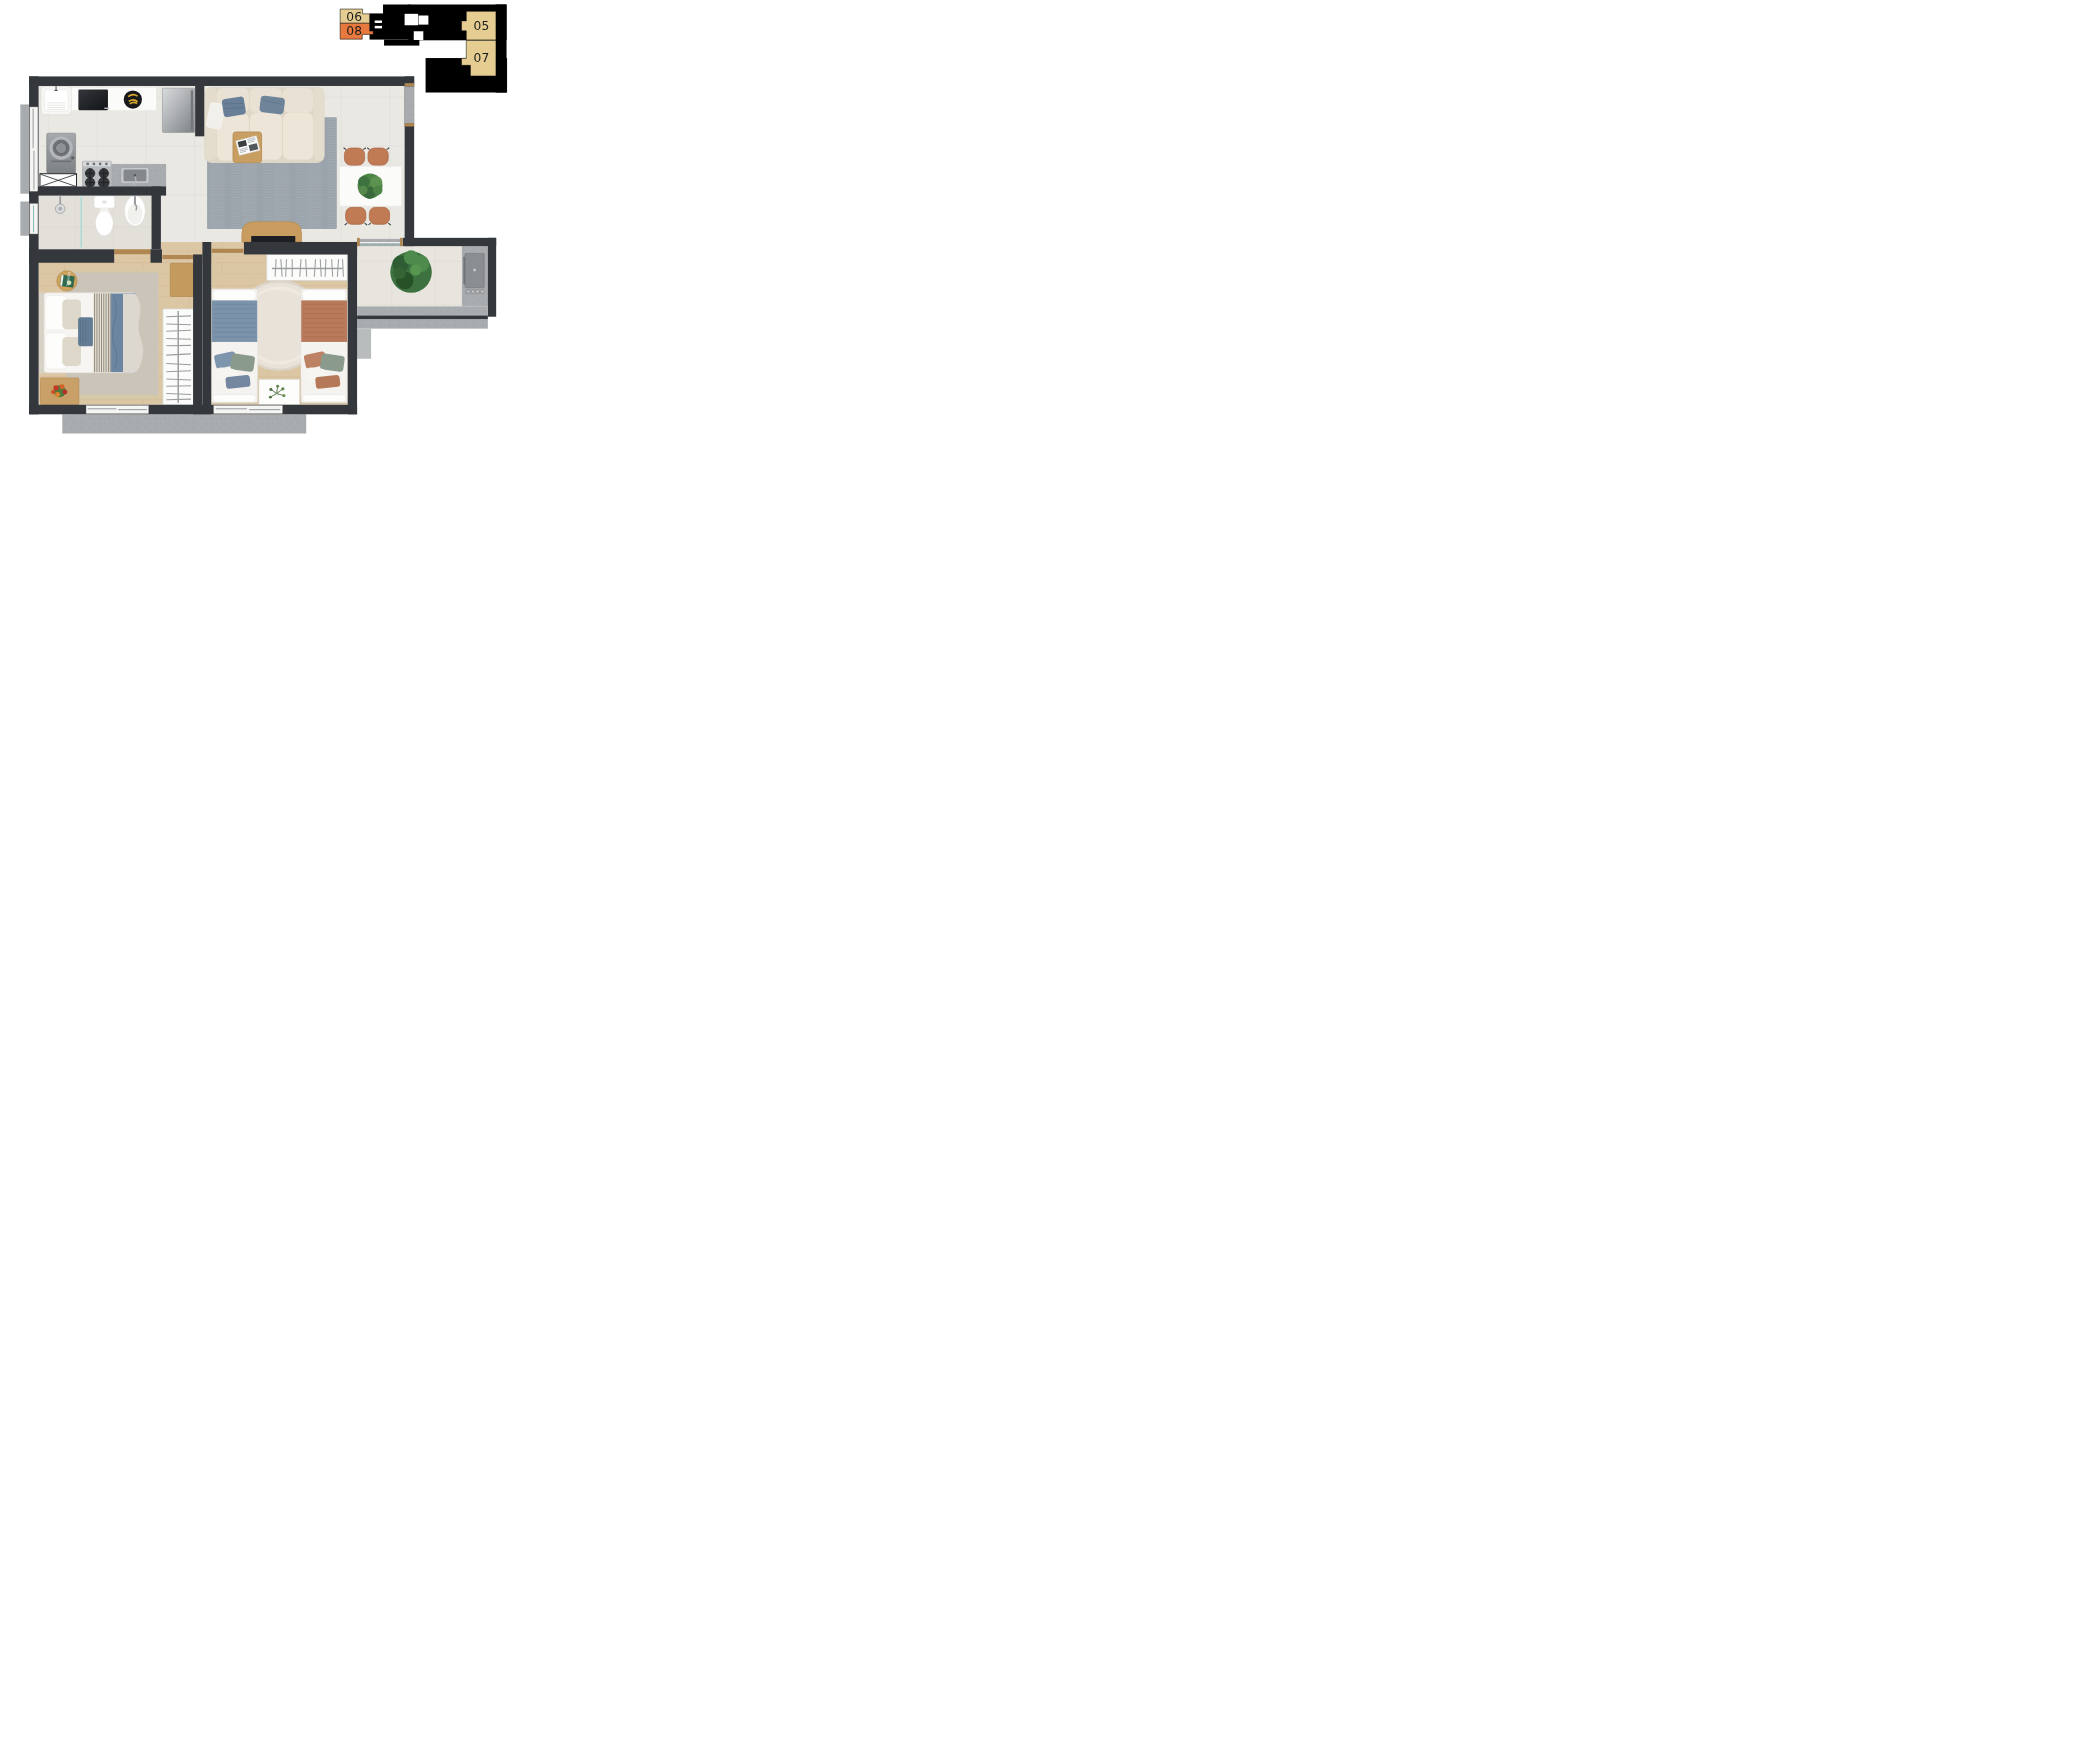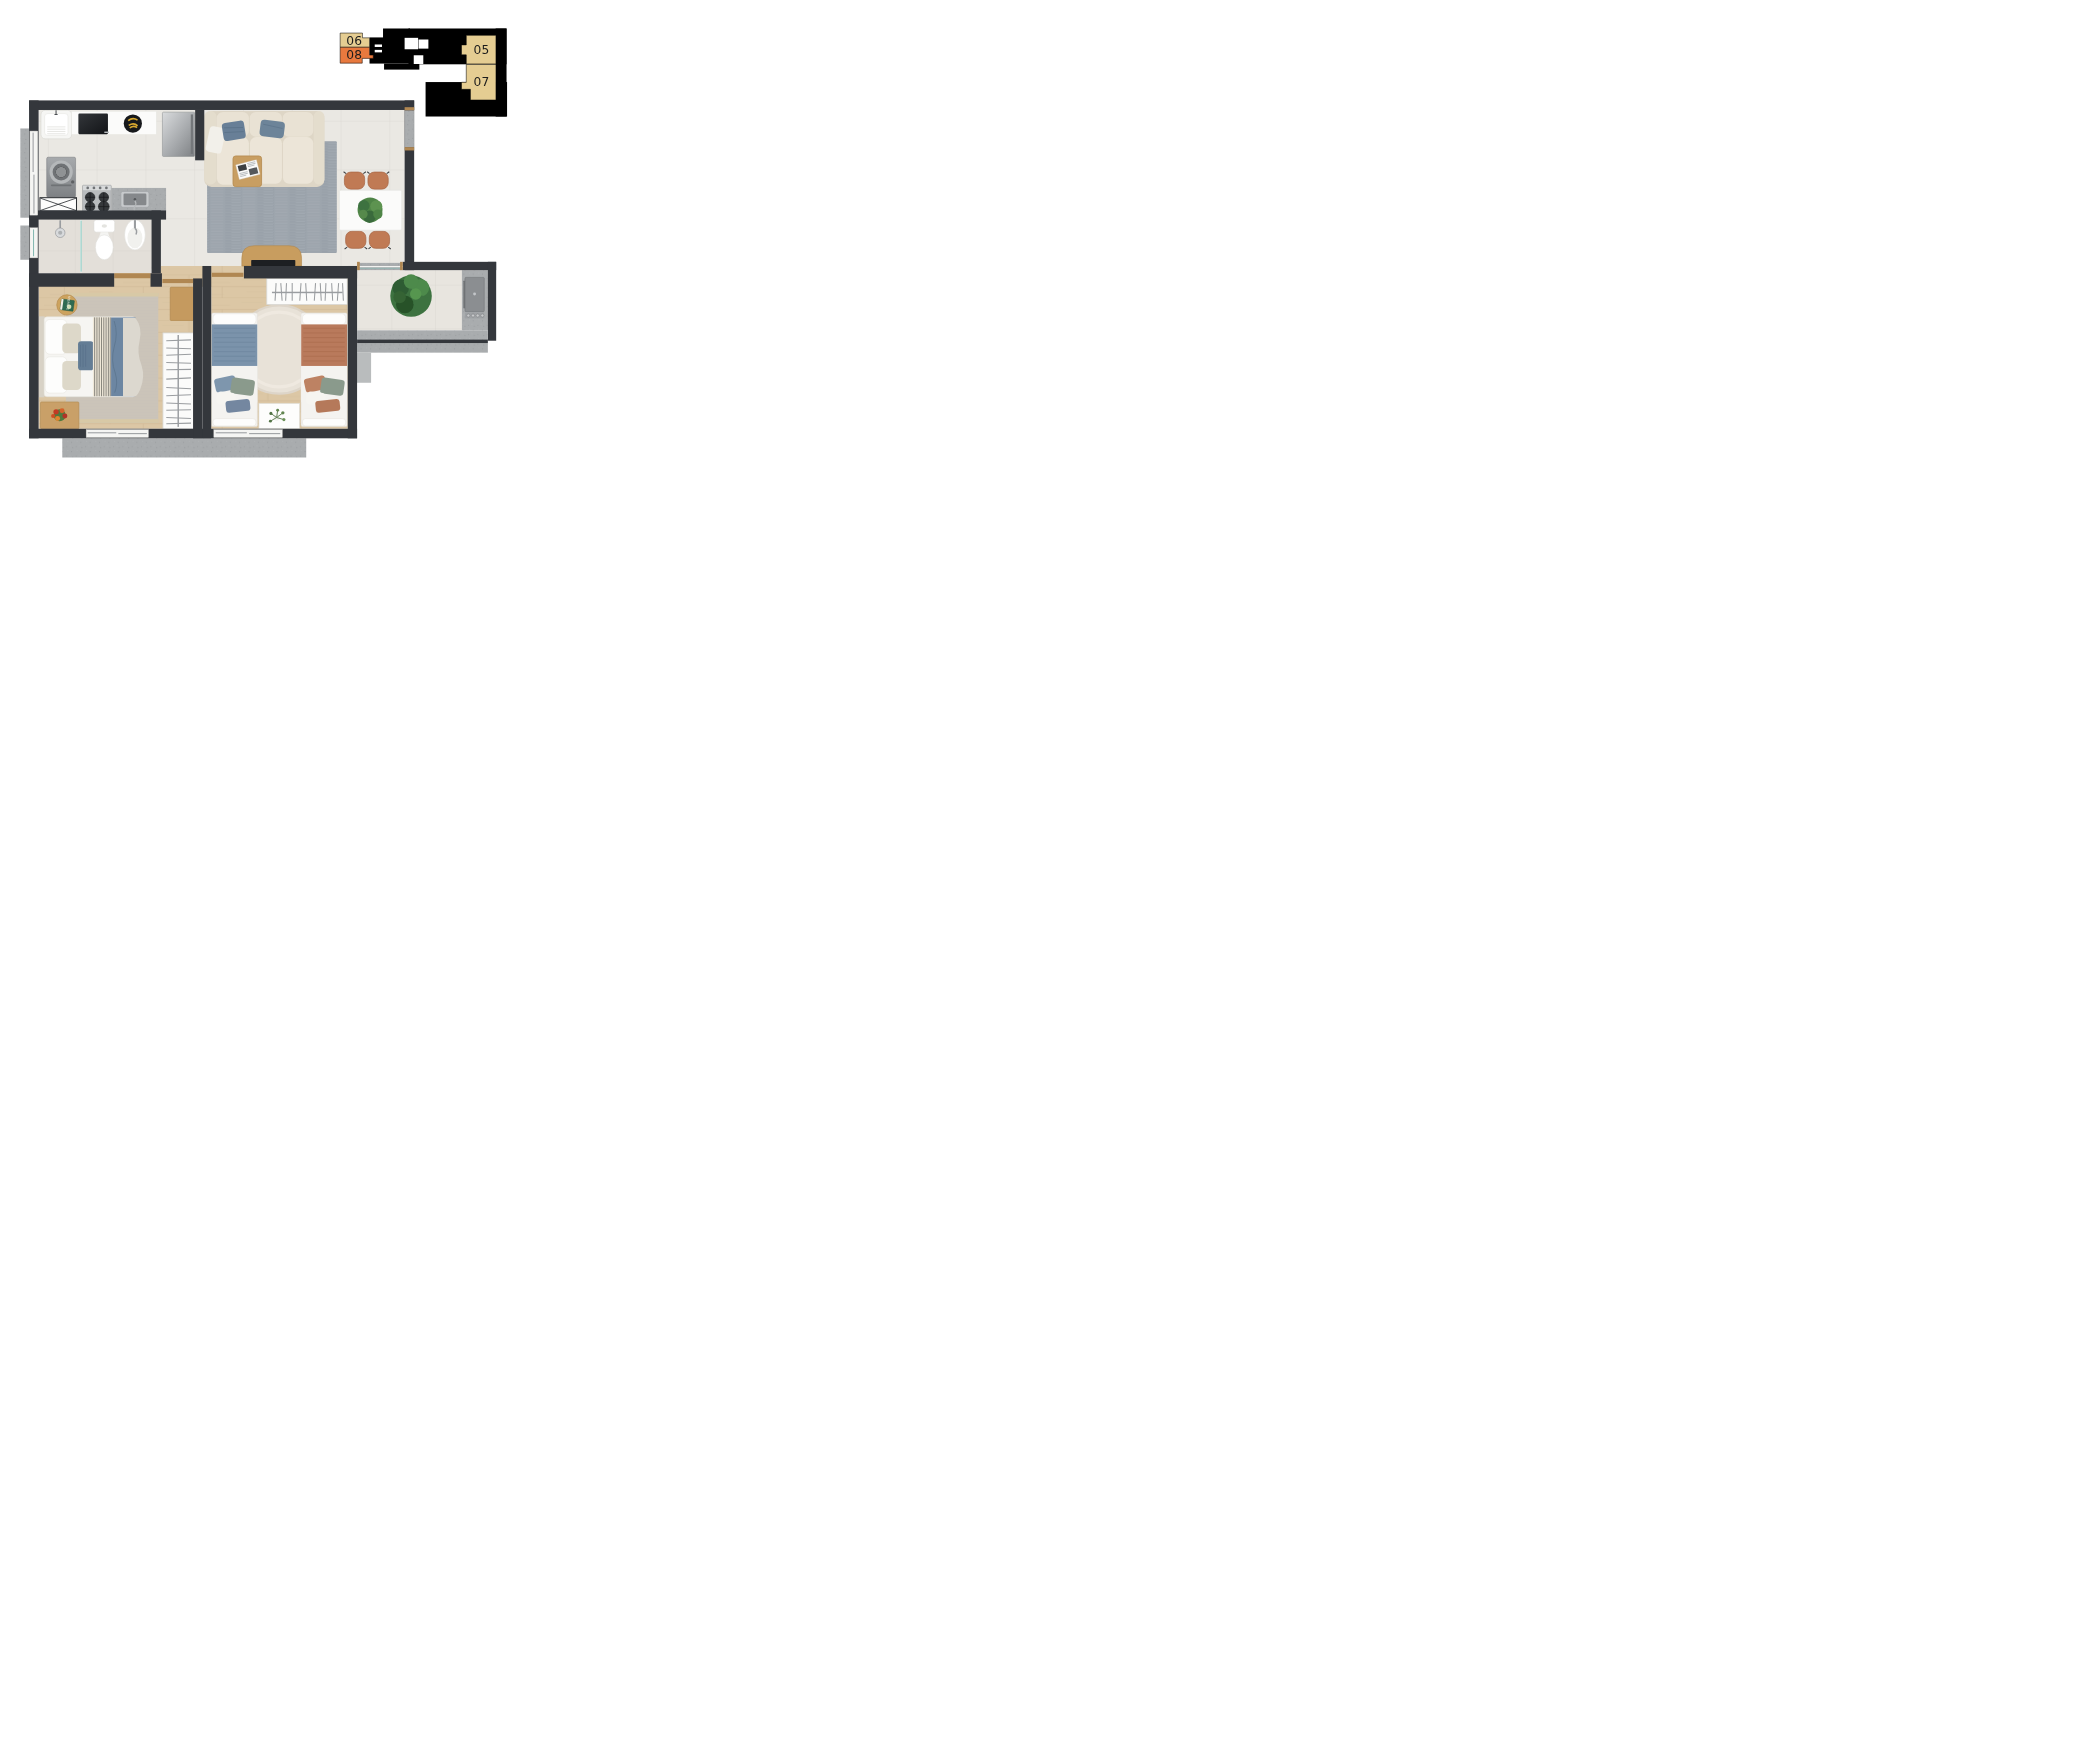--- a/index.html
+++ b/index.html
@@ -1,16 +1,16 @@
 <!DOCTYPE html>
 <html style="font-size:6.6px"><head>
 <meta charset="utf-8">
 <style>
   html,body{margin:0;padding:0;background:#ffffff;}
-  .page{width:519px;height:441px;background:#ffffff;position:relative;font-family:"Liberation Sans","DejaVu Sans",sans-serif;margin-top:24px;}
+  .page{width:519px;height:441px;background:#ffffff;position:relative;font-family:"Liberation Sans","DejaVu Sans",sans-serif;}
   svg{display:block;}
   text{font-family:"DejaVu Sans","Liberation Sans",sans-serif;}
   .unit-label{font-size:118px;fill:#1b1b1b;letter-spacing:2px;}
   .book-label{font-size:30px;fill:#f2efe6;letter-spacing:3px;}
 </style>
 </head>
 <body>
 
 <div class="page">
 <svg viewBox="0 0 5000 4246" width="519" height="441">

